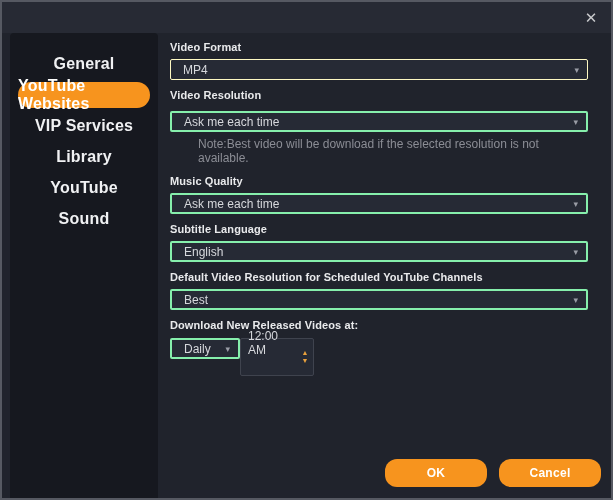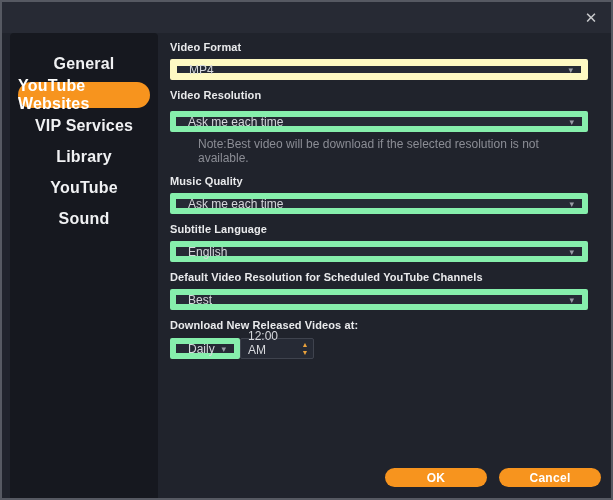--- a/index.html
+++ b/index.html
@@ -45,59 +45,59 @@
     position: absolute; left: 156px; top: 31px; right: 2px; bottom: 0;
     padding: 8px 21px 0 12px;
   }
   .field { margin-bottom: 9px; }
   .field-label {
     color: #e9eaec; font-size: 11px; font-weight: bold;
     margin-bottom: 6px; letter-spacing: 0.1px;
   }
   .select {
     position: relative; height: 21px; background: #262a35;
-    border: 6px solid #86efac; border-radius: 2px;
+    border: 2px solid #86efac; border-radius: 2px;
     display: flex; align-items: center;
     padding: 0 22px 0 12px;
     color: #d6d8dc; font-size: 12px; cursor: pointer;
   }
-  .select.focused { border: 7px solid #fef9c3; }
+  .select.focused { border: 1px solid #fef9c3; }
   .select .arrow {
     position: absolute; right: 8px; top: 50%; transform: translateY(-50%);
     color: #9a9da6; font-size: 9px; line-height: 1;
   }
   .note {
     color: #8b8d95; font-size: 12px; margin: 5px 0 10px 0; padding-left: 28px;
   }
 
   
   .schedule-row { display: flex; margin-top: 7px; }
   .select.small { width: 70px; padding-right: 18px; }
   .timebox {
-    position: relative; width: 74px; height: 21px; background: #262a35;
+    position: relative; width: 74px; height: 38px; background: #262a35;
     border: 1px solid #3f434e; border-radius: 2px;
-    display: flex; align-items: center; padding: 0 16px 12px 7px;
+    display: flex; align-items: flex-end; padding: 0 16px 18px 7px;
     color: #d6d8dc; font-size: 12px;
   }
   .spinner {
     position: absolute; right: 2px; top: 0; bottom: 0; width: 12px;
     display: flex; flex-direction: column; align-items: center; justify-content: center;
   }
   .spin-btn {
     color: #e9a13c; font-size: 7px; line-height: 8px; height: 8px;
     cursor: pointer; user-select: none;
   }
 
   
   .footer {
     position: absolute; right: 10px; bottom: 11px;
     display: flex; gap: 12px;
   }
   .btn {
-    min-width: 102px; height: 19px; border-radius: 12px;
+    min-width: 102px; height: 28px; border-radius: 12px;
     background: #f7941e; color: #ffffff;
     font-size: 12px; font-weight: bold;
     display: flex; align-items: center; justify-content: center;
     cursor: pointer; border: none; letter-spacing: 0.3px;
   }
 </style>
 </head>
 <body>
 
 <div class="window">

